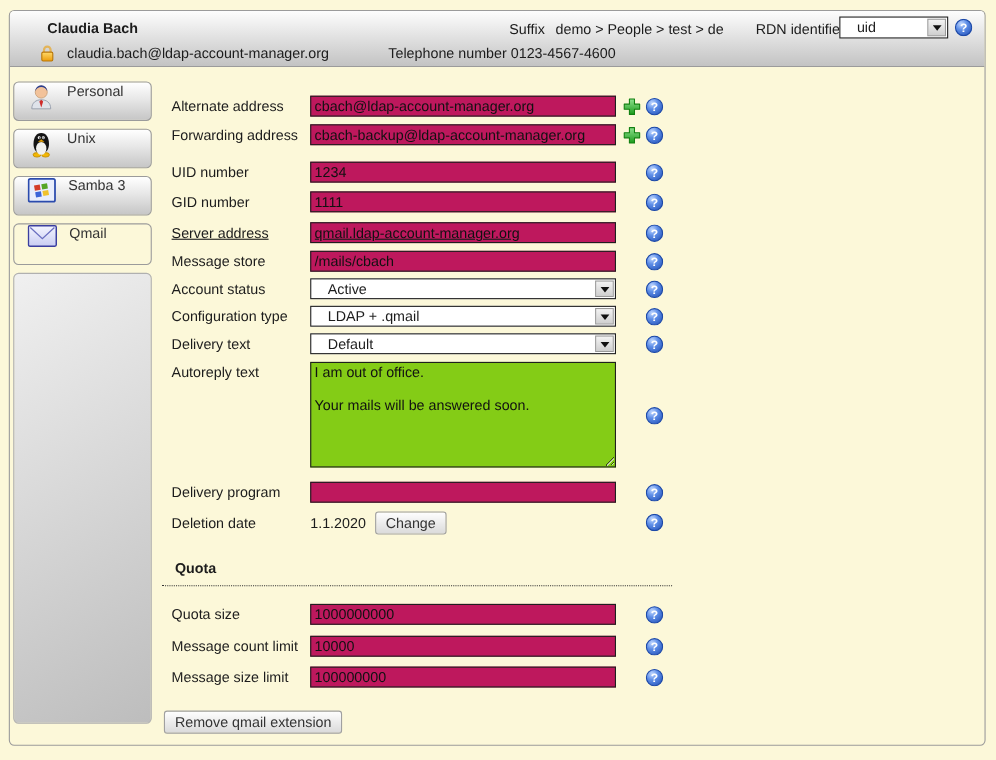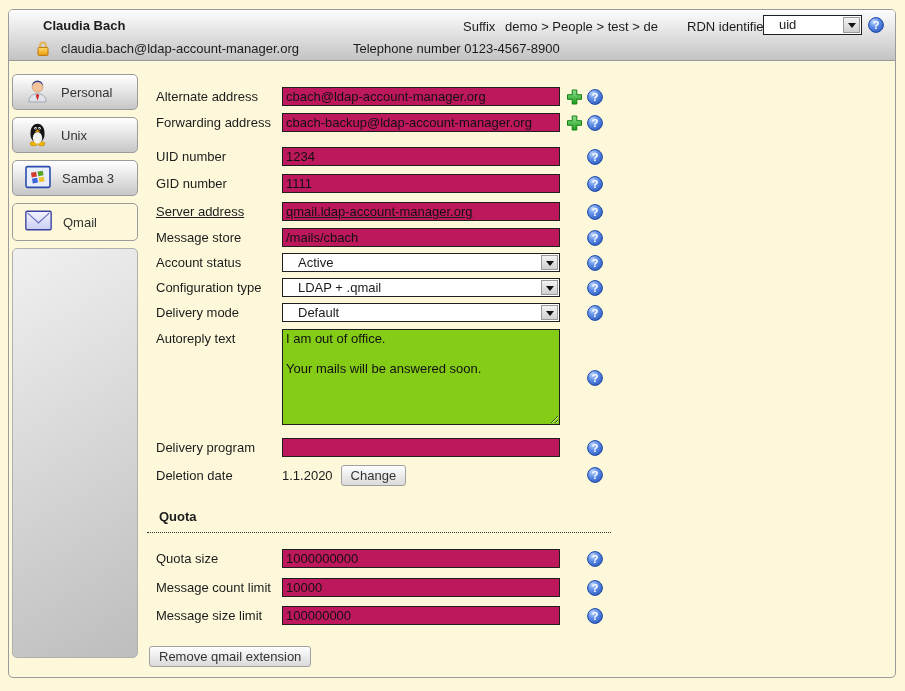--- a/index.html
+++ b/index.html
@@ -43,21 +43,21 @@
   .sel-btn {
     width:17px; margin:1px; background:linear-gradient(#f3f3f3,#cfcfcf);
     border:1px solid #9a9a9a; display:flex; align-items:center; justify-content:center;
   }
   .arrow-down { width:0; height:0; border:4px solid transparent; border-top:5px solid #111; margin-top:5px; }
   
   .tabs { position:absolute; left:3px; top:64px; width:126px; }
   .tab {
     height:36px; margin-bottom:7px; border:1px solid #9b9b9b; border-radius:5px;
     background:linear-gradient(#ffffff, #e7e7e7 45%, #c6c6c6);
-    display:flex; align-items:center; padding-left:12px; gap:11px; cursor:pointer;
+    display:flex; align-items:flex-start; padding-left:12px; gap:11px; cursor:pointer;
   }
   .tab.selected { background:#fcf8d9; height:38px; }
   .tab-label { color:#333; }
   .tab-filler {
     position:absolute; left:3px; top:238px; width:126px; height:410px;
     border:1px solid #b0b0b0; border-radius:5px;
     background:linear-gradient(150deg, #f0f0f0, #bdbdbd);
   }
   
   .form { position:absolute; left:147px; top:0; width:480px; height:100%; }
@@ -138,21 +138,21 @@
           <text x="8" y="12" text-anchor="middle" font-family="Liberation Sans, sans-serif" font-size="11" font-weight="bold" fill="#fff">?</text>
         </svg>
     </span>
     <span class="h-lock">
       <svg width="16" height="17" viewBox="0 0 16 17">
         <path d="M5 8 V5.4 a3 3 0 0 1 6 0 V8" fill="none" stroke="#e3b45a" stroke-width="2"></path>
         <rect x="3" y="7.4" width="10" height="8" rx="1.2" fill="url(#lockGrad)" stroke="#b97708"></rect>
       </svg>
     </span>
     <span class="h-email">claudia.bach@ldap-account-manager.org</span>
-    <span class="h-phone">Telephone number 0123-4567-8900</span>
+    <span class="h-phone">Telephone number 0123-4567-4600</span>
   </div>
 
   <div class="tabs">
     <div class="tab">
       <span>
         <svg width="25" height="26" viewBox="0 0 32 32">
           <path d="M5 30 C5 22.5 10 19.5 16 19.5 C22 19.5 27 22.5 27 30 Z" fill="#dfe3ea" stroke="#9099a8"></path>
           <polygon points="16,19.5 13.8,21.5 16,28.5 18.2,21.5" fill="#cf2b2b"></polygon>
           <circle cx="16" cy="10.5" r="7" fill="#f2c29a" stroke="#c99f77"></circle>
           <path d="M9 9.5 a7 7 0 0 1 14 0 c-1.5 -3.5 -4 -5 -7 -5 c-3 0 -5.5 1.5 -7 5 z" fill="#2a3d8f"></path>
@@ -306,21 +306,21 @@
       </div>
       <span class="slot-help">
         <svg width="16" height="16" viewBox="0 0 16 16">
             <circle cx="8" cy="8" r="7.4" fill="url(#helpGrad)" stroke="#1d49a8"></circle>
             <text x="8" y="12" text-anchor="middle" font-family="Liberation Sans, sans-serif" font-size="11" font-weight="bold" fill="#fff">?</text>
           </svg>
       </span>
     </div>
 
     <div class="row r8">
-      <span class="lbl">Delivery mode</span>
+      <span class="lbl">Delivery text</span>
       <div class="sel ctl">
         <span class="sel-text">Default</span>
         <span class="sel-btn">
             <i class="arrow-down"></i>
           </span>
       </div>
       <span class="slot-help">
         <svg width="16" height="16" viewBox="0 0 16 16">
             <circle cx="8" cy="8" r="7.4" fill="url(#helpGrad)" stroke="#1d49a8"></circle>
             <text x="8" y="12" text-anchor="middle" font-family="Liberation Sans, sans-serif" font-size="11" font-weight="bold" fill="#fff">?</text>

